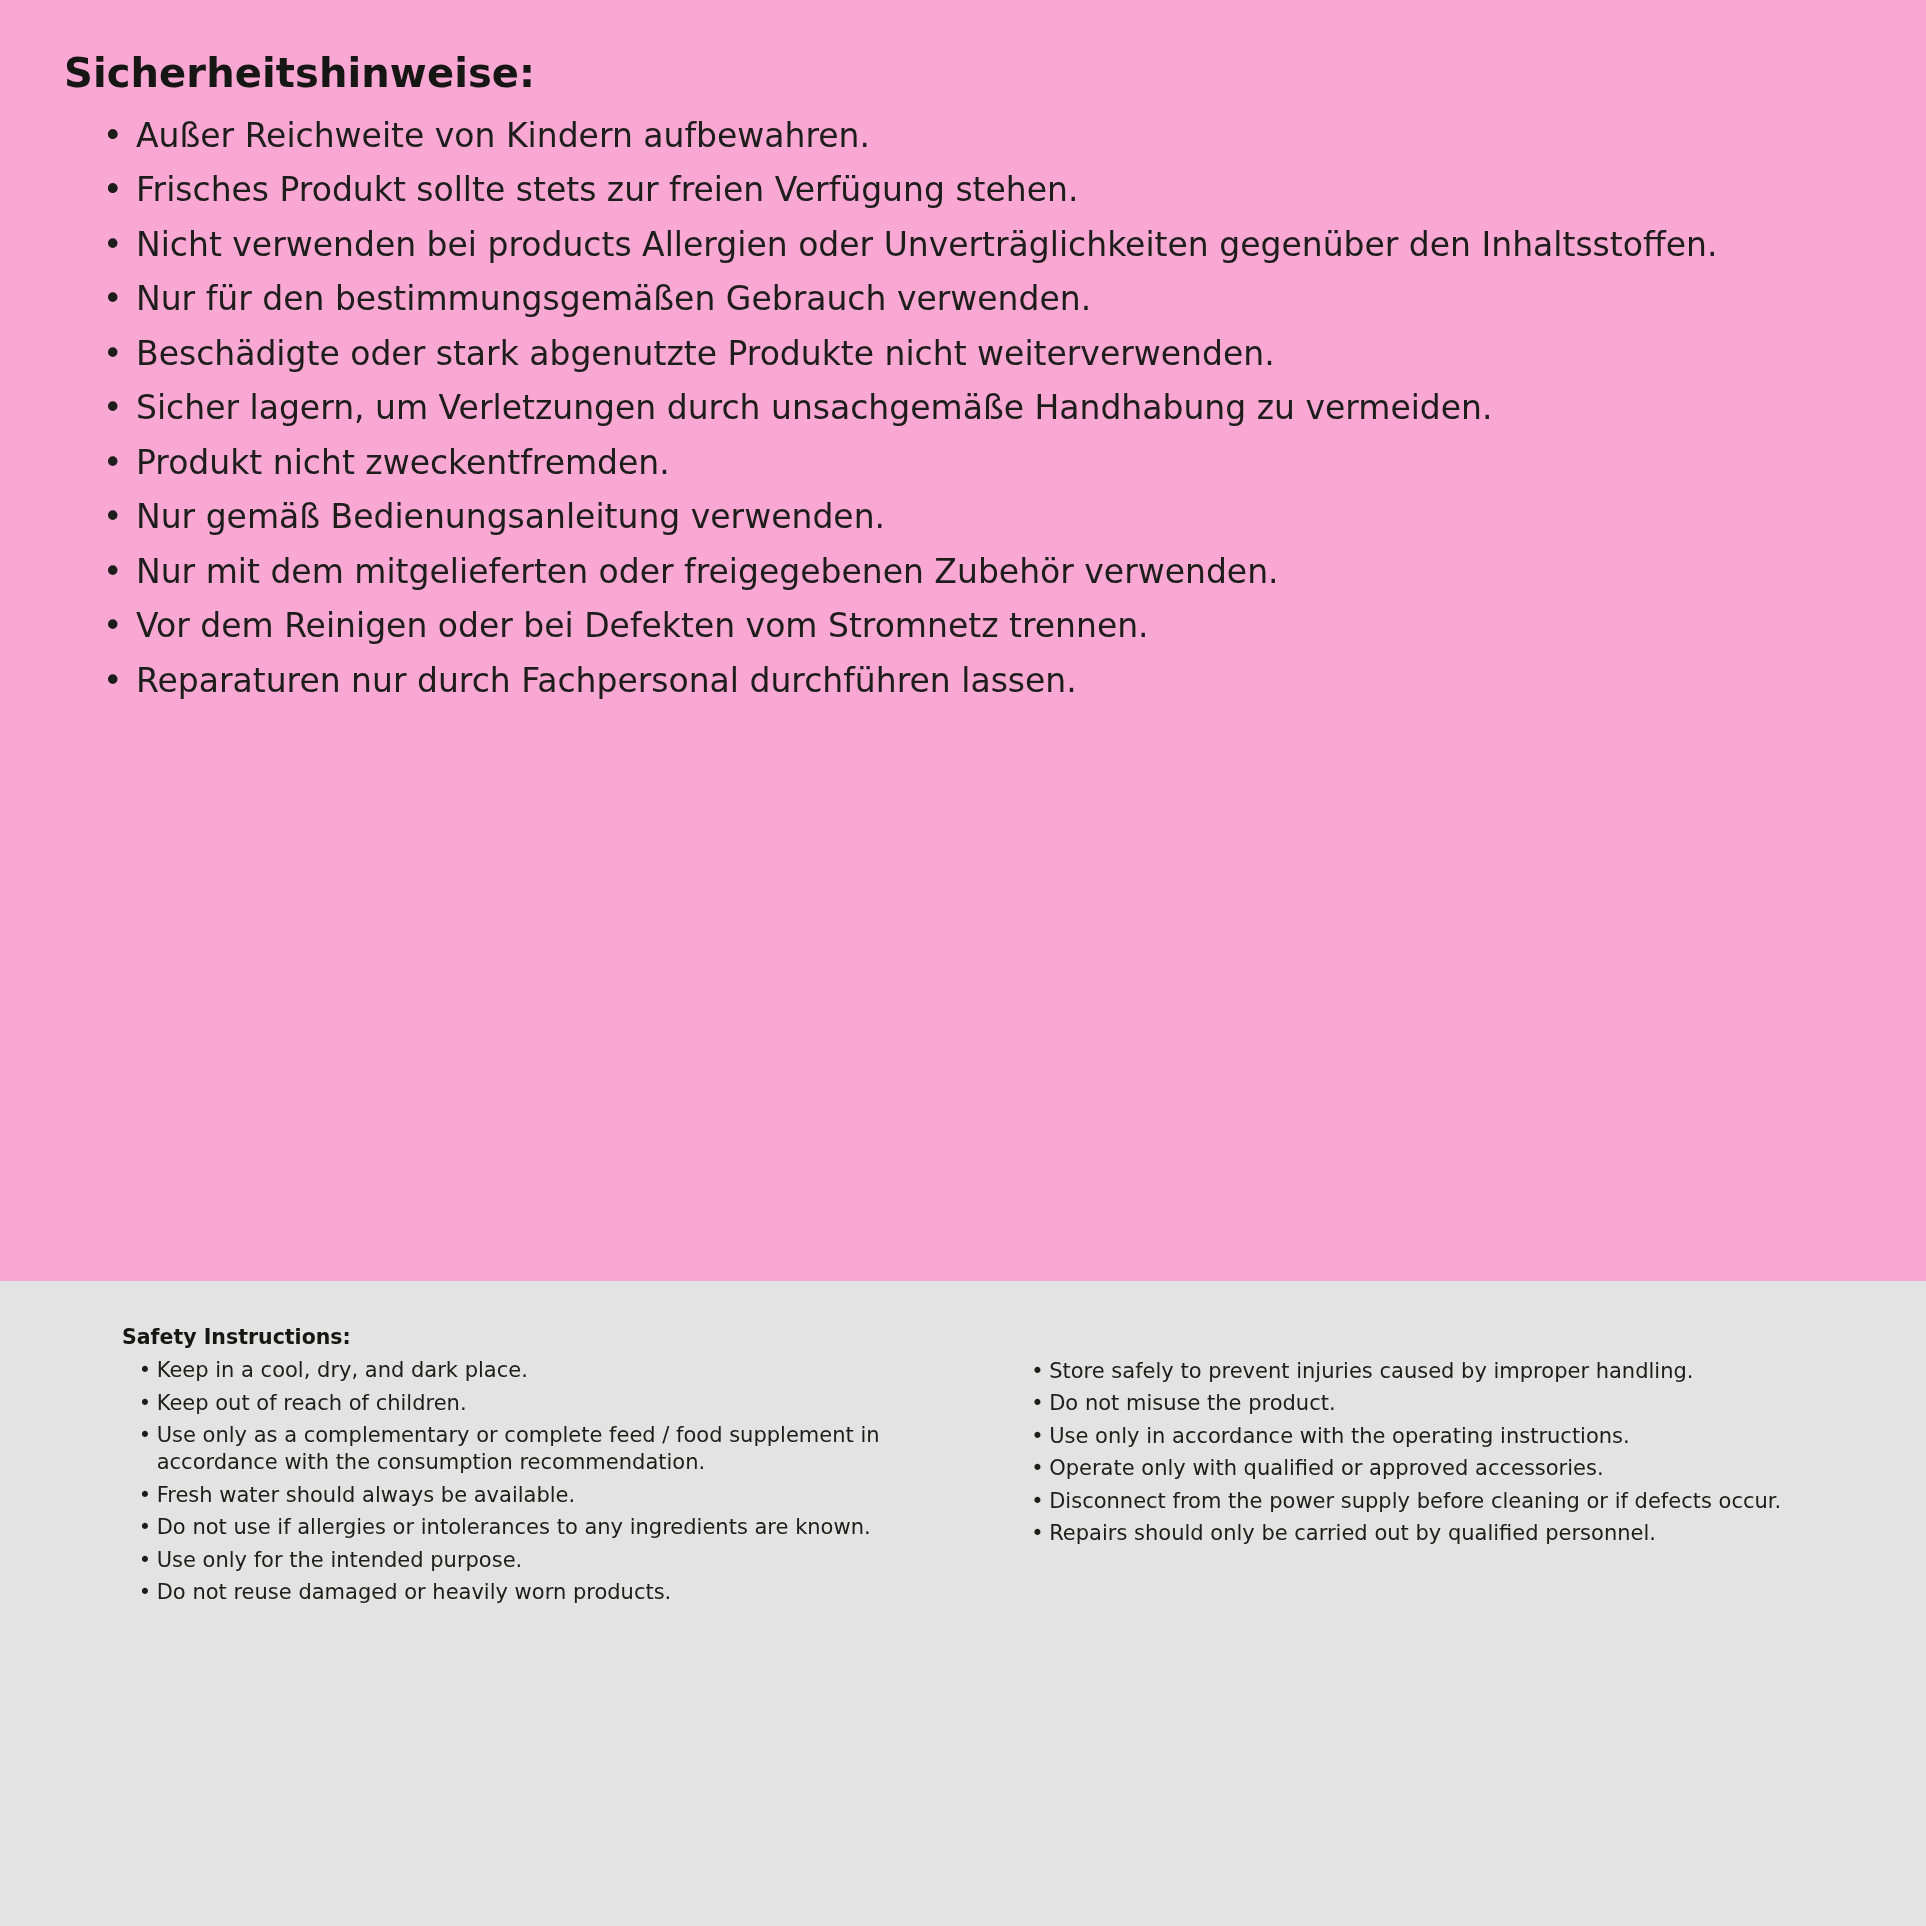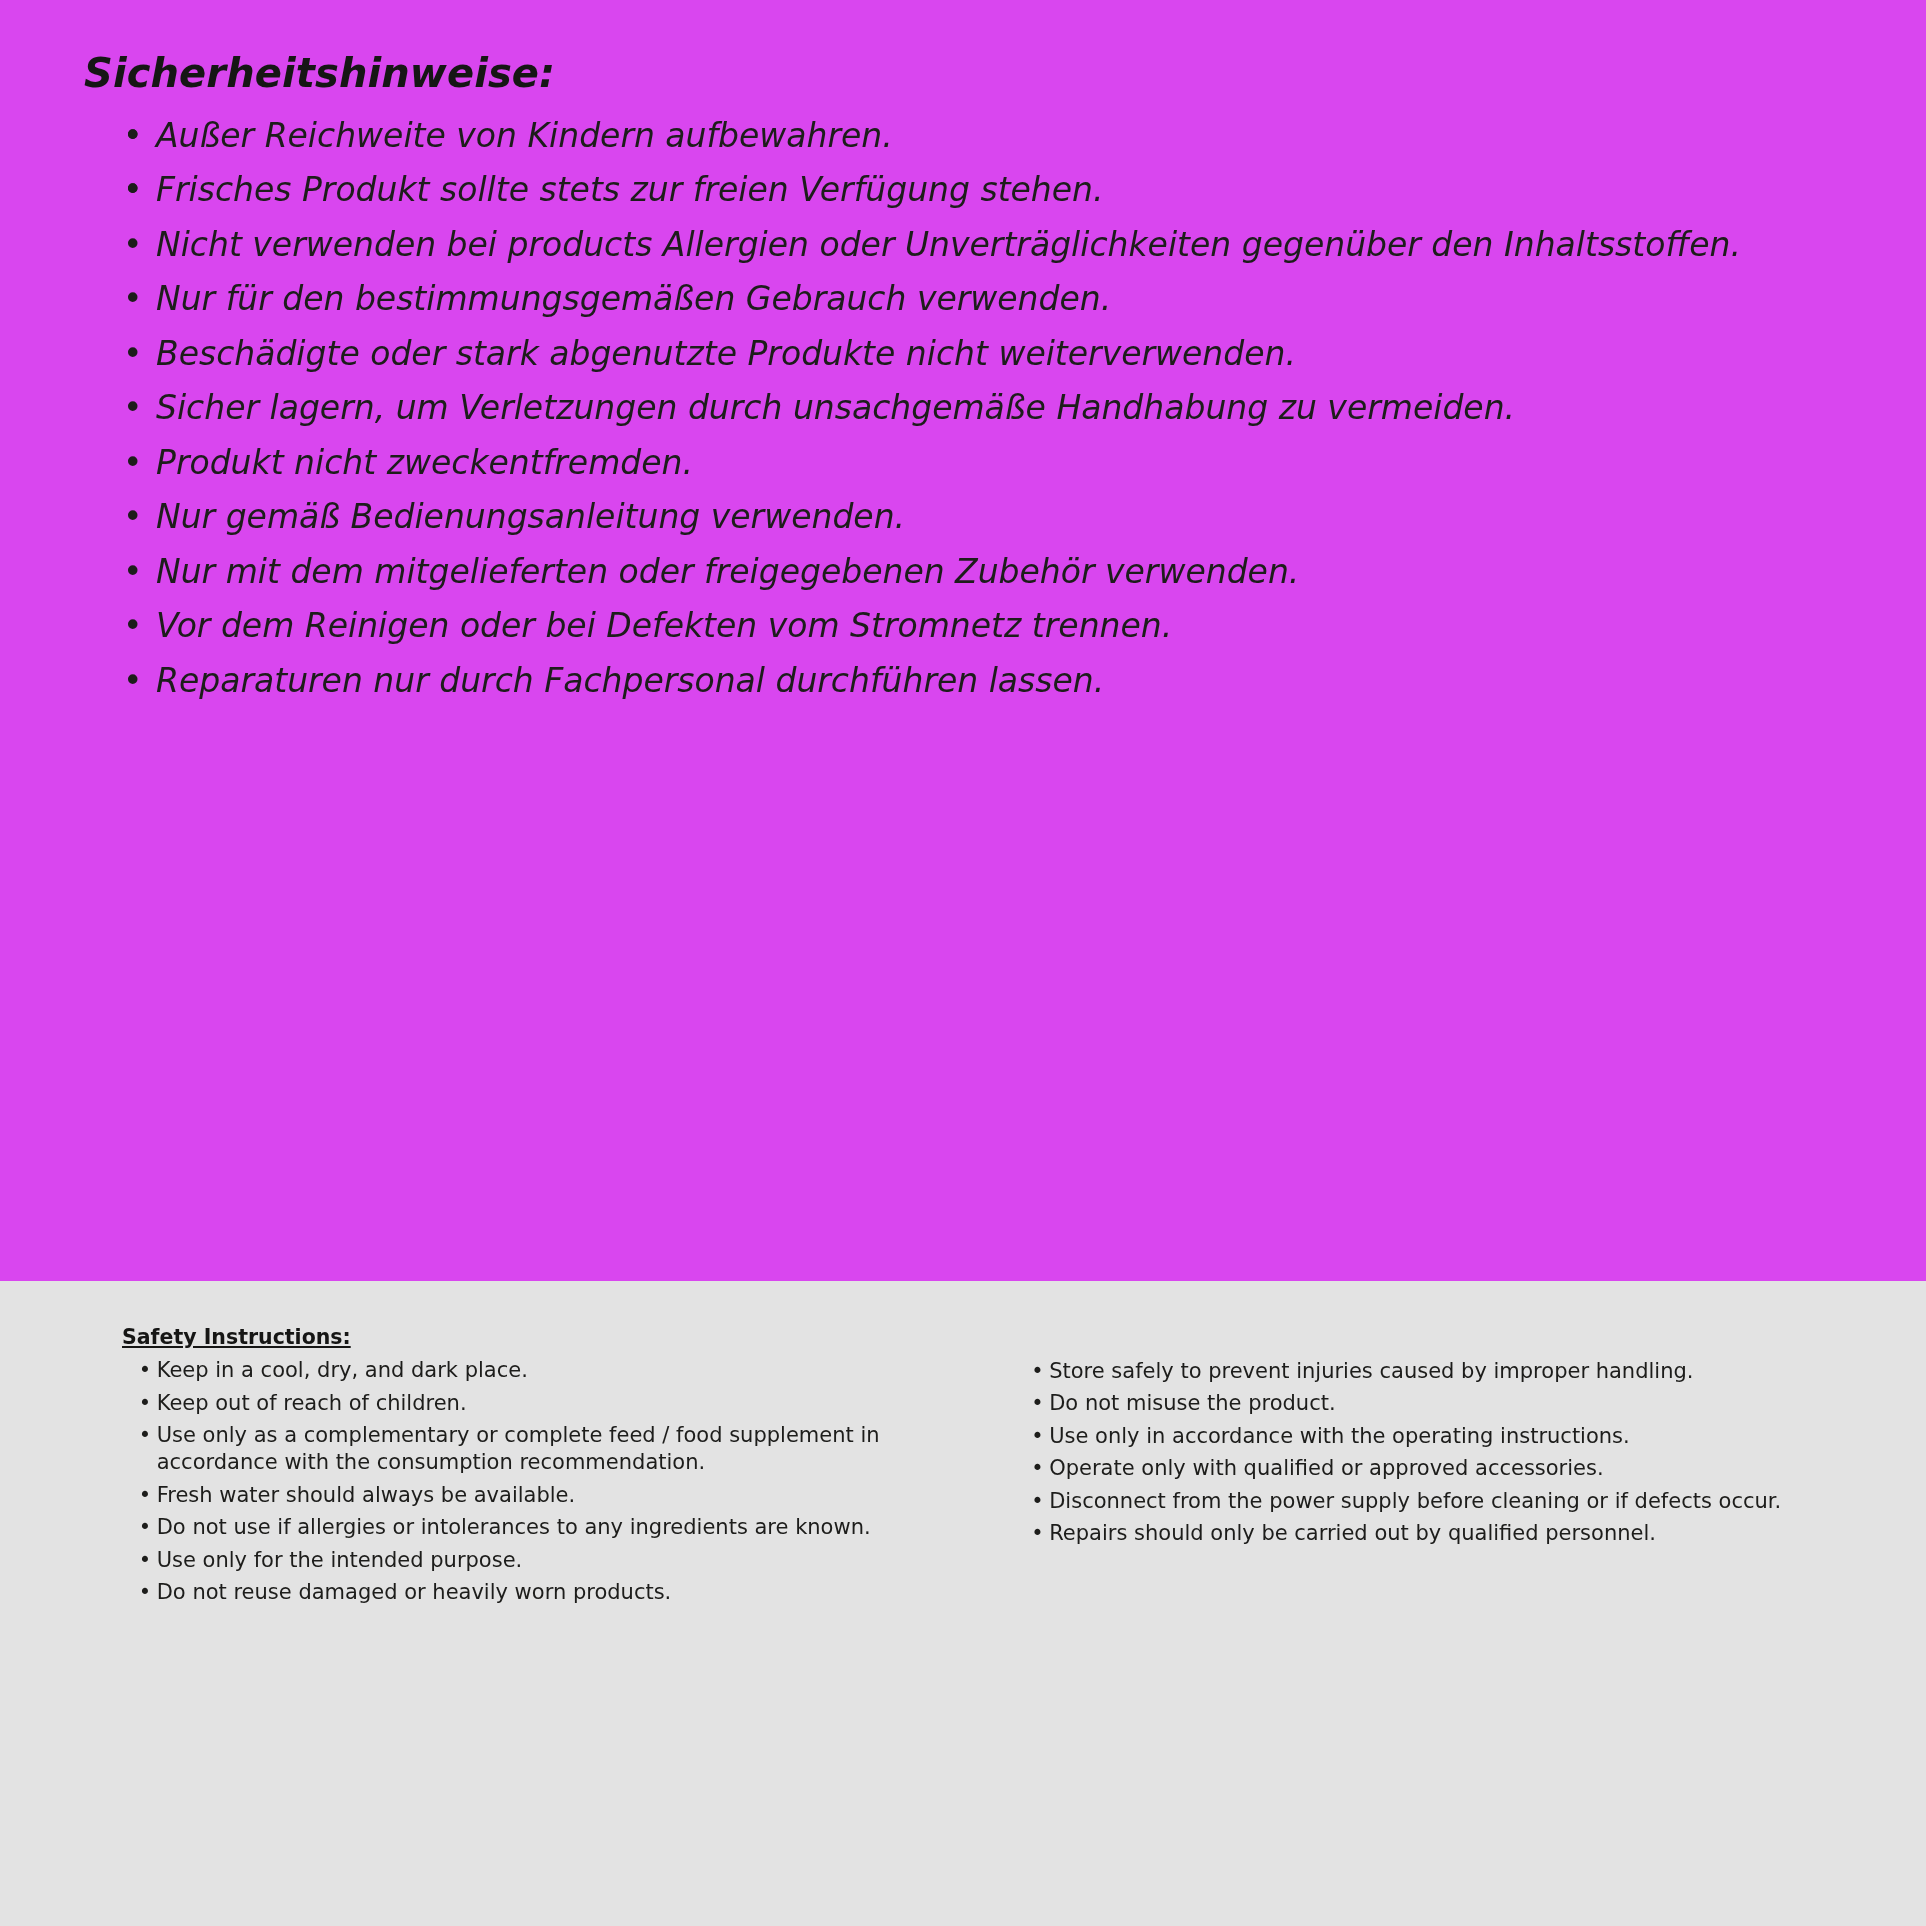--- a/index.html
+++ b/index.html
@@ -16,24 +16,23 @@
     overflow: hidden;
   }
 
   
   .de-section {
     position: absolute;
     left: 0;
     top: 0;
     width: 1926px;
     height: 1281px;
-    background: #d946ef;
+    background: #f9a8d4;
     box-sizing: border-box;
-    padding: 50px 96px 0 84px;
-    font-style: italic;
+    padding: 50px 96px 0 64px;
   }
 
   .de-title {
     font-size: 40px;
     font-weight: bold;
     letter-spacing: 0.1px;
     line-height: 1.15;
     margin: 0 0 18px 0;
     color: #161615;
   }
@@ -87,21 +86,20 @@
   .en-col-right {
     padding-top: 33px;
   }
 
   .en-title {
     font-size: 20.5px;
     font-weight: bold;
     line-height: 1.2;
     margin: 0 0 7.7px 0;
     color: #161615;
-    text-decoration: underline;
   }
 
   .en-list {
     list-style: none;
     margin: 0;
     padding: 0 0 0 16.7px;
   }
 
   .en-list li {
     position: relative;

